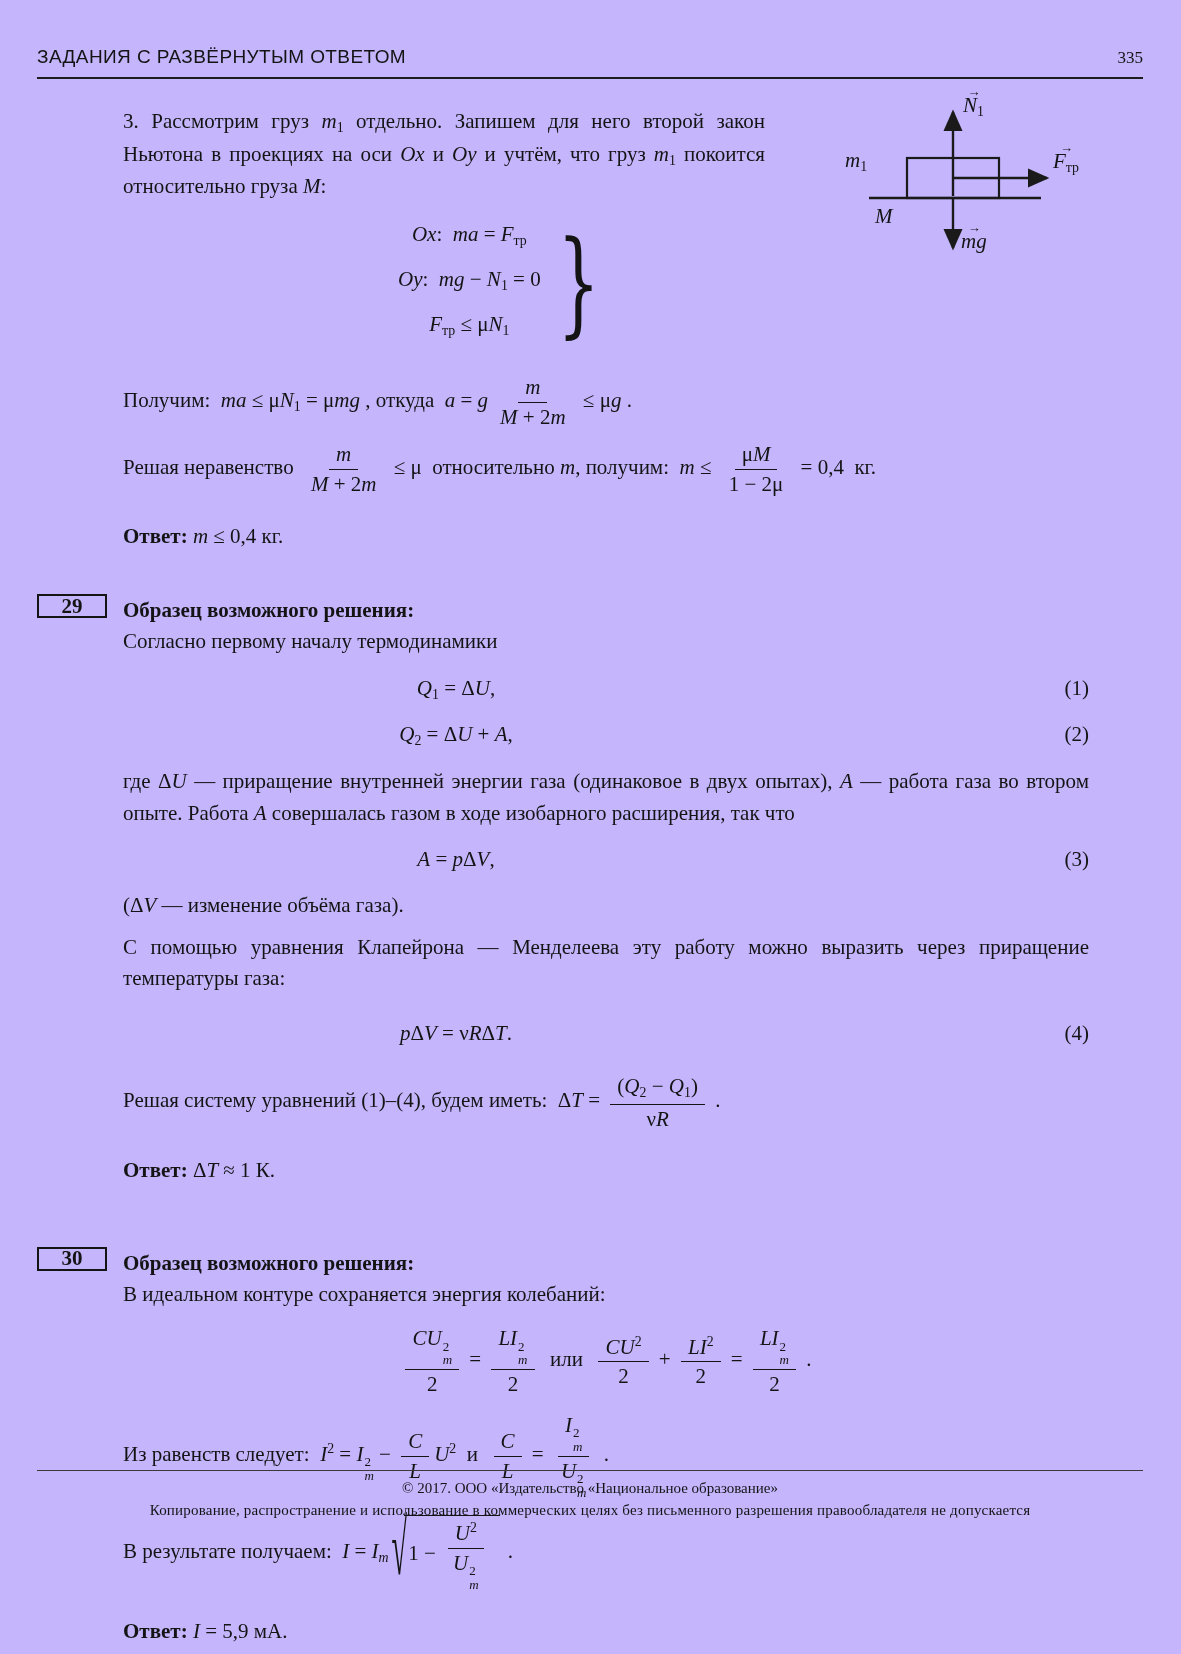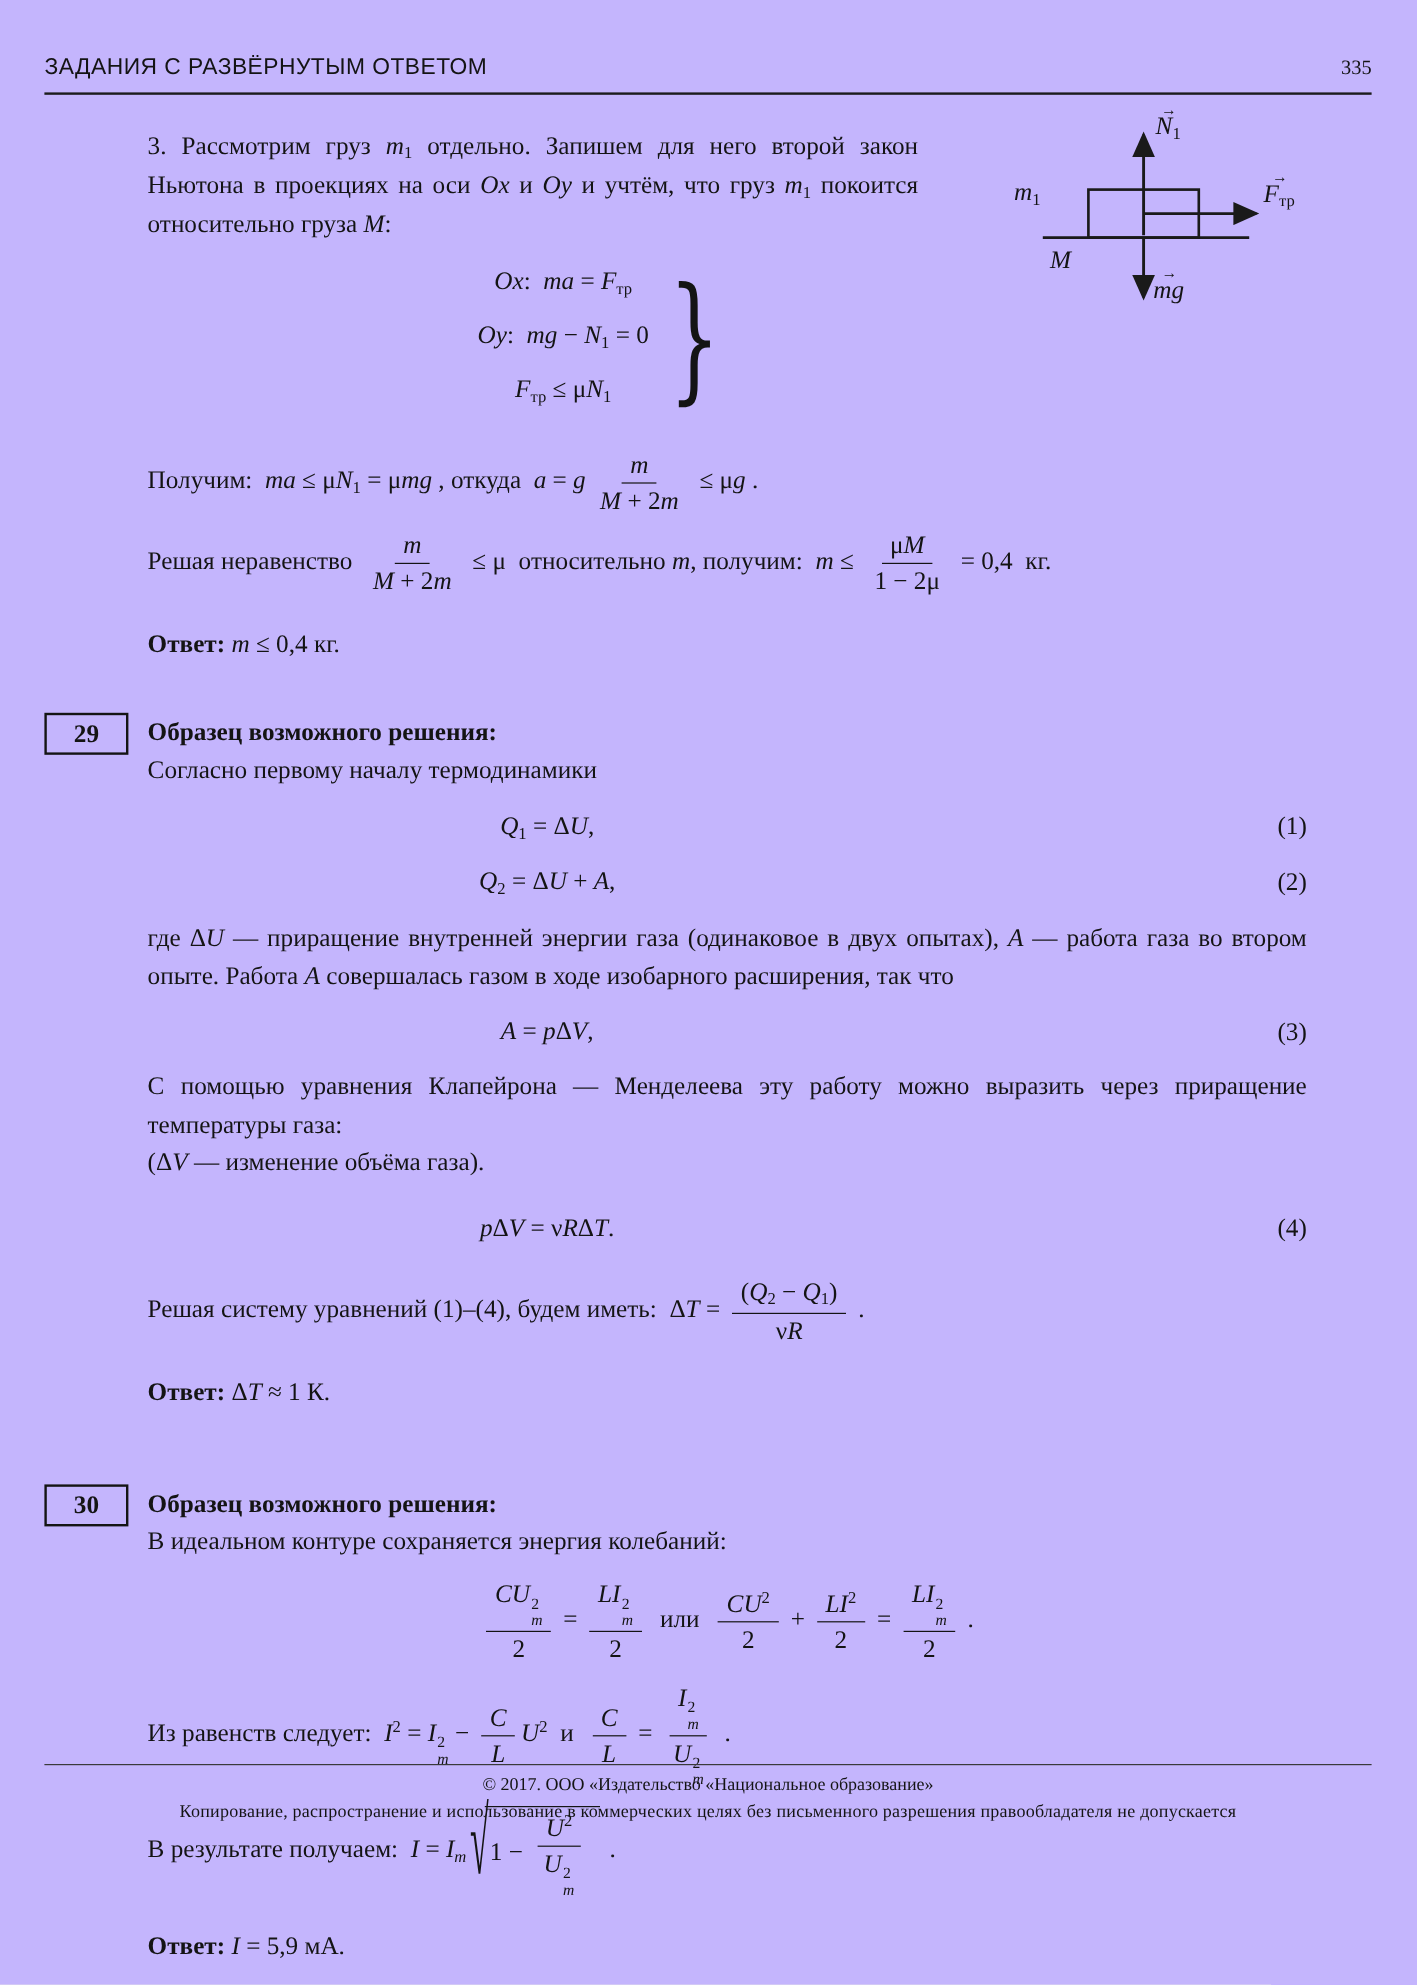--- a/index.html
+++ b/index.html
@@ -40,21 +40,21 @@
   .system{display:flex;align-items:center;width:max-content;margin:12px 0 26px 275px;text-align:center;}
   .sys-line{line-height:38px;white-space:nowrap;}
   .brace{font-family:"DejaVu Serif",serif;font-size:112px;font-weight:200;line-height:1;transform:scale(.6,1.02);margin-left:2px;}
   .step{margin:0 0 12px 0;line-height:1.5;}
   .answer{margin-top:24px;}
   
   .solution{position:relative;}
   .sec29{margin-top:46px;}
   .sec30{margin-top:64px;}
   .num-box{
-    position:absolute;left:-86px;top:-4px;width:70px;height:35px;border:2px solid #141414;
+    position:absolute;left:-86px;top:-4px;width:70px;height:24px;border:2px solid #141414;
     display:flex;align-items:center;justify-content:center;font-weight:bold;font-size:21px;
   }
   .sol-heading{font-weight:bold;margin-bottom:3px;}
   .eq-row{position:relative;text-align:center;margin:16px 0;padding-right:150px;line-height:1.4;}
   .eq-row .eq-num{position:absolute;right:-150px;top:50%;transform:translateY(-50%);}
   .eq-row{margin-right:150px;}
   .eq-center{text-align:center;margin:16px 0;line-height:1.3;}
   .gap-s{margin-top:10px;}
   .gap-m{margin-top:16px;}
   .gap-l{margin-top:26px;}
@@ -150,22 +150,22 @@
         <span class="eq-num">(2)</span>
       </div>
 
       <p class="para gap-m"><span>где Δ</span><span class="it">U</span><span> — приращение внутренней энергии газа (одинаковое в двух опытах), </span><span class="it">A</span><span> — работа газа во втором опыте. Работа </span><span class="it">A</span><span> совершалась газом в ходе изобарного расширения, так что</span></p>
 
       <div class="eq-row">
         <span class="eq"><span class="it">A</span><span> = </span><span class="it">p</span><span>Δ</span><span class="it">V</span><span>,</span></span>
         <span class="eq-num">(3)</span>
       </div>
 
+      <p class="para"><span>(Δ</span><span class="it">V</span><span> — изменение объёма газа).</span></p>
       <p class="para gap-s">С помощью уравнения Клапейрона — Менделеева эту работу можно выразить через приращение температуры газа:</p>
-      <p class="para"><span>(Δ</span><span class="it">V</span><span> — изменение объёма газа).</span></p>
 
       <div class="eq-row" style="margin-top:24px;">
         <span class="eq"><span class="it">p</span><span>Δ</span><span class="it">V</span><span> = ν</span><span class="it">R</span><span>Δ</span><span class="it">T</span><span>.</span></span>
         <span class="eq-num">(4)</span>
       </div>
 
       <p class="step gap-l"><span>Решая систему уравнений (1)–(4), будем иметь:&nbsp; Δ</span><span class="it">T</span><span> = </span><span class="frac">
             <span class="num"><span>(</span><span class="it">Q</span><span class="s-sub">2</span><span> − </span><span class="it">Q</span><span class="s-sub">1</span><span>)</span></span>
             <span class="den"><span>ν</span><span class="it">R</span></span>
           </span><span> .</span></p>

